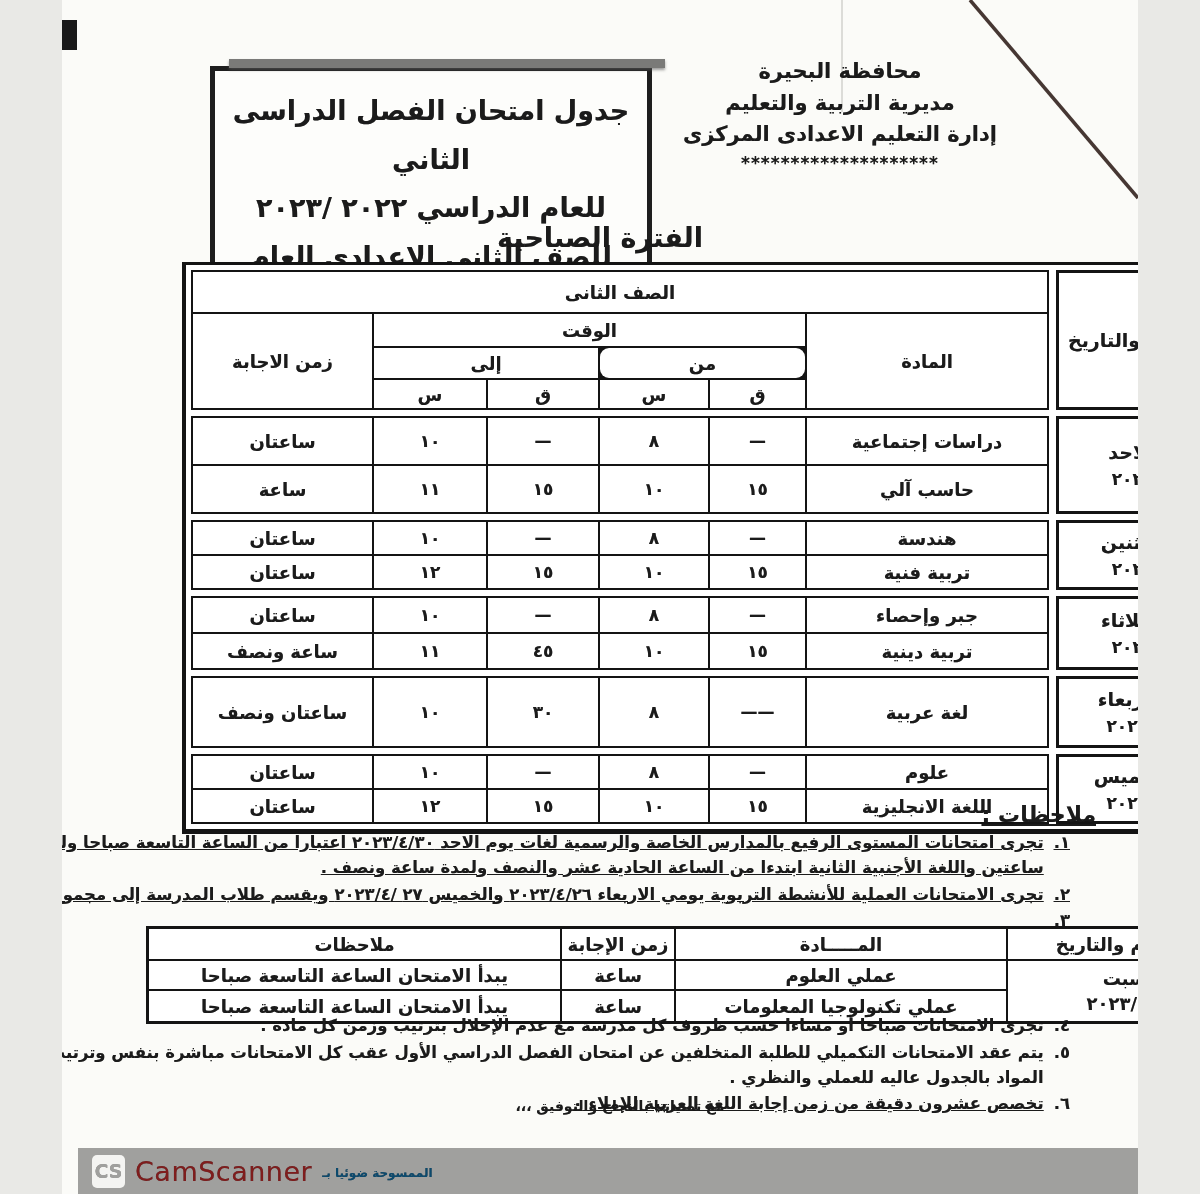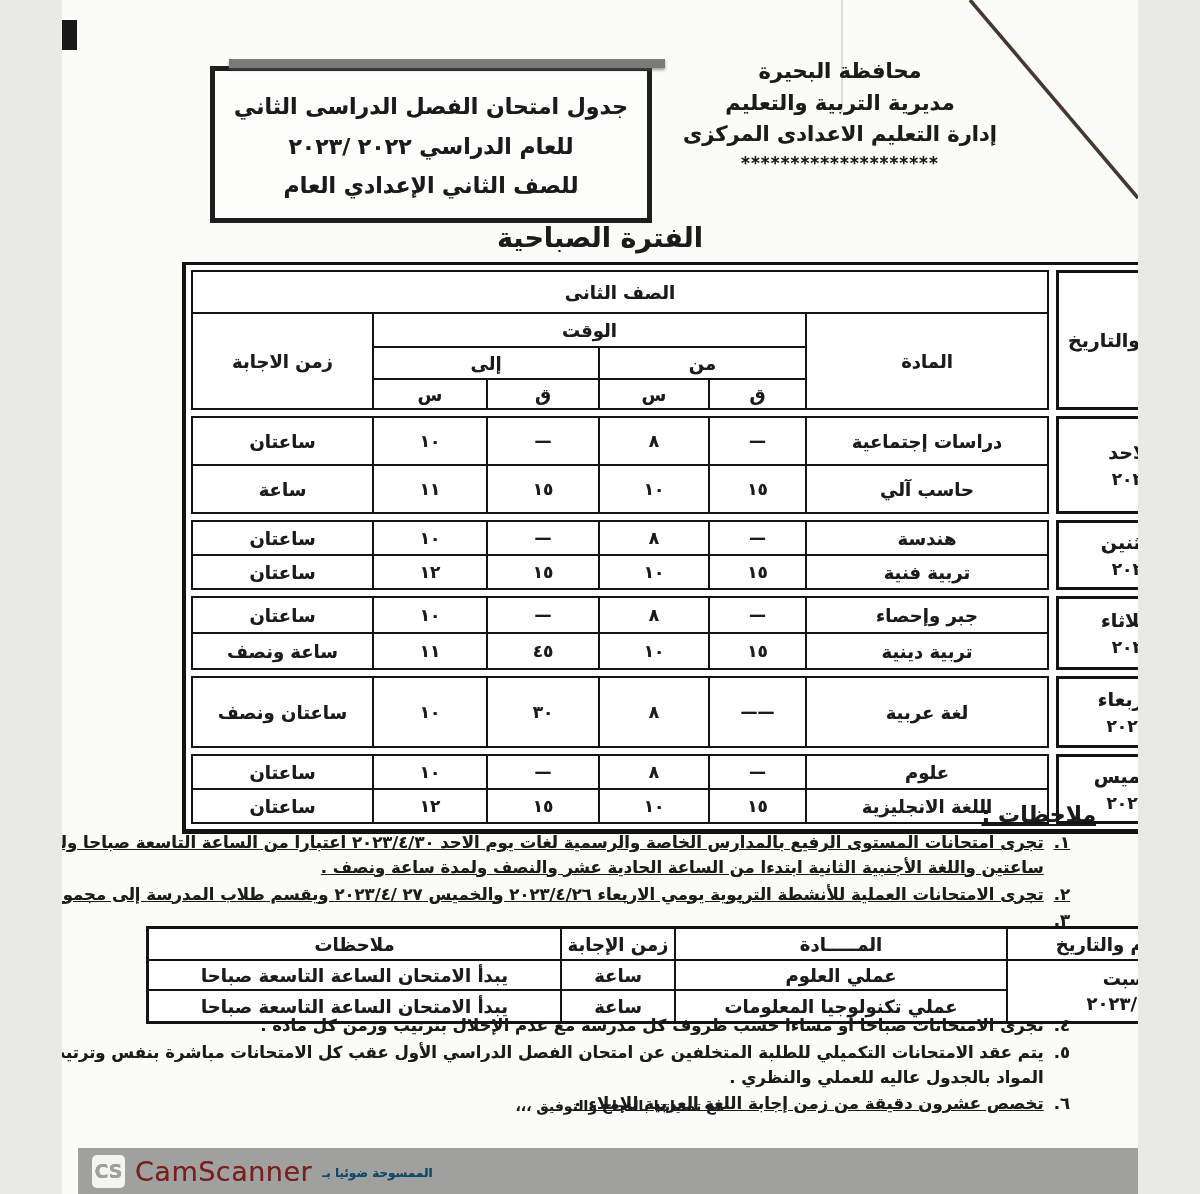--- a/index.html
+++ b/index.html
@@ -15,21 +15,21 @@
   .crease { position:absolute; left:779px; top:0; width:2px; height:112px; background:#dcdcd8; }
 
   
   .org-header { position:absolute; top:56px; right:128px; width:340px; text-align:center;
     font-weight:bold; font-size:21px; line-height:1.5; }
   .org-header .stars { letter-spacing:1px; font-size:17px; }
 
   
   .title-box { position:absolute; left:148px; top:66px; width:442px;
     border:5px solid #1e1e1e; background:#fdfdfb; text-align:center;
-    padding:16px 6px 12px; font-weight:bold; font-size:22px; line-height:1.8; }
+    padding:16px 6px 12px; font-weight:bold; font-size:27px; line-height:1.8; }
   .title-box .smudge { position:absolute; top:-12px; left:14px; width:436px; height:9px;
     background:#7a7a78; box-shadow:0 2px 3px rgba(90,90,90,.6); }
 
   .section-title { position:absolute; top:222px; left:0; width:100%; text-align:center;
     font-weight:bold; font-size:27px; }
 
   
   .main-table { position:absolute; left:120px; top:262px; width:1038px;
     direction:rtl; background:#fff;
     border:3px solid #141414; border-left-width:4px; border-right-width:9px; border-bottom-width:5px;
@@ -41,21 +41,21 @@
   .day-box .date { font-size:17px;margin-left:36px; }
   .hdr-grid, .grp-grid { flex:1; display:grid; background:#141414; border:2px solid #141414; gap:2px;
     grid-template-columns:240px 95px 108px 110px 112px 1fr; }
   .hdr-grid { grid-template-rows:40px 32px 30px 28px; }
   .c { background:#fff; display:flex; align-items:center; justify-content:center;
     font-weight:bold; font-size:18px; }
   .c.num { font-size:17px; }
   .grade-h { grid-column:1 / -1; grid-row:1; }
   .subj-h  { grid-column:1; grid-row:2 / 5; }
   .time-h  { grid-column:2 / 6; grid-row:2; }
-  .from-h  { grid-column:2 / 4; grid-row:3; }
+  .from-h  { grid-column:2 / 4; grid-row:3;border-radius:9px; }
   .to-h    { grid-column:4 / 6; grid-row:3; }
   .dur-h   { grid-column:6; grid-row:2 / 5; }
 
   
   .notes-top { position:absolute; top:802px; right:42px; width:1116px; direction:rtl;text-decoration:underline; }
   .notes-title { font-weight:bold; font-size:22px; margin-bottom:4px; }
   .note { display:flex; gap:10px; font-weight:bold; font-size:16.5px; line-height:1.5;
     margin-bottom:2px; }
   .note-num { flex:0 0 auto; padding-right:26px; }
   .note-text.u { text-decoration:underline; }

